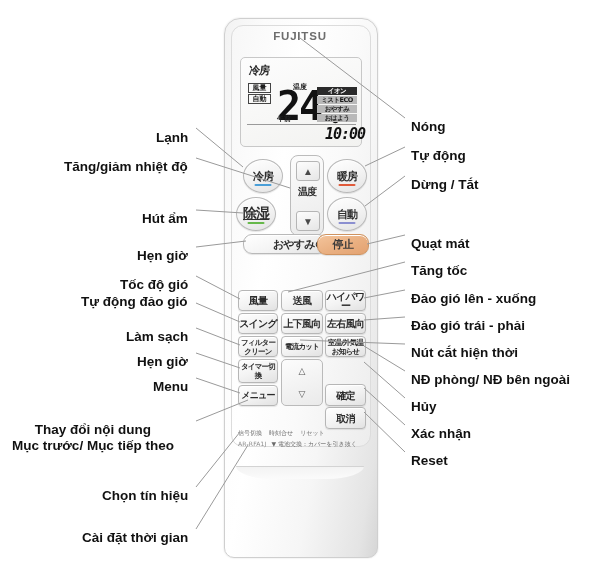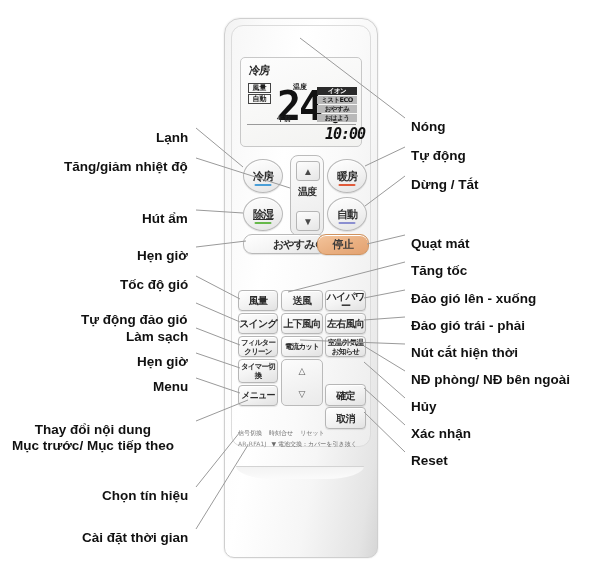--- a/index.html
+++ b/index.html
@@ -72,21 +72,21 @@
   .btn{position:absolute;z-index:4;display:flex;align-items:center;justify-content:center;
     text-align:center;font-family:"DejaVu Sans",sans-serif;font-weight:bold;color:#2e2e2e;
     background:linear-gradient(160deg,#ffffff 0%,#f4f4f4 48%,#e3e3e3 100%);
     border:1px solid #b9b9b9;box-shadow:0 1px 1px rgba(0,0,0,.10),inset 0 1px 0 #fff;}
   .btn.round{border-radius:50%;}
   .btn.pill{border-radius:9px;}
   .bar{position:absolute;left:50%;transform:translateX(-50%);bottom:6px;width:17px;height:2.5px;border-radius:1px;}
 
   .btn-cool{left:243px;top:159px;width:38px;height:32px;font-size:11px;letter-spacing:-1px;}
   .btn-heat{left:327px;top:159px;width:38px;height:32px;font-size:11px;letter-spacing:-1px;}
-  .btn-dry{left:243px;top:197px;width:38px;height:32px;font-size:11px;letter-spacing:-1px;text-decoration:underline;}
+  .btn-dry{left:236px;top:197px;width:38px;height:32px;font-size:14px;letter-spacing:-1px;text-decoration:underline;}
   .btn-auto{left:327px;top:197px;width:38px;height:32px;font-size:11px;letter-spacing:-1px;}
 
   .temp-pad{position:absolute;left:290px;top:155px;width:32px;height:79px;border-radius:8px;z-index:4;
     background:linear-gradient(160deg,#fcfcfc,#eaeaea);border:1px solid #bcbcbc;}
   .temp-up,.temp-dn{position:absolute;left:5px;width:22px;height:18px;border-radius:3px;
     background:linear-gradient(160deg,#fdfdfd,#e6e6e6);border:1px solid #b5b5b5;
     display:flex;align-items:center;justify-content:center;font-size:10px;color:#4a4a4a;}
   .temp-up{top:5px;}
   .temp-dn{top:55px;}
   .temp-label{position:absolute;left:0;right:0;top:29px;text-align:center;font-size:10px;
@@ -165,20 +165,21 @@
       <line x1="405" y1="317" x2="364" y2="320" stroke="#9a9a9a" stroke-width="1"></line>
       <line x1="405" y1="344" x2="300" y2="340" stroke="#9a9a9a" stroke-width="1"></line>
       <line x1="405" y1="371" x2="364" y2="346" stroke="#9a9a9a" stroke-width="1"></line>
       <line x1="405" y1="398" x2="364" y2="362" stroke="#9a9a9a" stroke-width="1"></line>
       <line x1="405" y1="425" x2="364" y2="388" stroke="#9a9a9a" stroke-width="1"></line>
       <line x1="405" y1="452" x2="364" y2="412" stroke="#9a9a9a" stroke-width="1"></line>
     </svg>
 
   <div class="remote-body"></div>
   <div class="remote-inner"></div>
+  <div class="brand">FUJITSU</div>
 
   <div class="lcd">
     <div class="lcd-mode">冷房</div>
     <div class="lcd-fanbox">
       <div>風量</div>
       <div>自動</div>
     </div>
     <div class="lcd-templabel">温度</div>
     <div class="lcd-temp">24</div>
     <div class="lcd-arrow"></div>
@@ -256,21 +257,21 @@
   </div>
 
   <div class="cover-seam"></div>
 
   <div id="labels-layer">
       <div class="lbl l" style="left: 156px; top: 130px;">Lạnh</div>
       <div class="lbl l" style="left: 64px; top: 159px;">Tăng/giảm nhiệt độ</div>
       <div class="lbl l" style="left: 142px; top: 211px;">Hút ẩm</div>
       <div class="lbl l" style="left: 137px; top: 248px;">Hẹn giờ</div>
       <div class="lbl l" style="left: 120px; top: 277px;">Tốc độ gió</div>
-      <div class="lbl l" style="left: 81px; top: 312px;">Tự động đảo gió</div>
+      <div class="lbl l" style="left: 81px; top: 294px;">Tự động đảo gió</div>
       <div class="lbl l" style="left: 126px; top: 329px;">Làm sạch</div>
       <div class="lbl l" style="left: 137px; top: 354px;">Hẹn giờ</div>
       <div class="lbl l" style="left: 153px; top: 379px;">Menu</div>
       <div class="lbl l" style="left: 102px; top: 488px;">Chọn tín hiệu</div>
       <div class="lbl l" style="left: 82px; top: 530px;">Cài đặt thời gian</div>
       <div class="lbl l" style="left: 411px; top: 119px;">Nóng</div>
       <div class="lbl l" style="left: 411px; top: 148px;">Tự động</div>
       <div class="lbl l" style="left: 411px; top: 177px;">Dừng / Tắt</div>
       <div class="lbl l" style="left: 411px; top: 236px;">Quạt mát</div>
       <div class="lbl l" style="left: 411px; top: 263px;">Tăng tốc</div>

